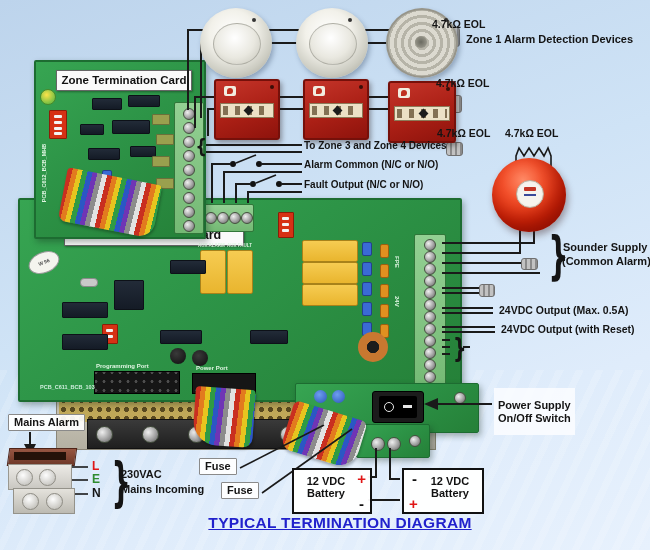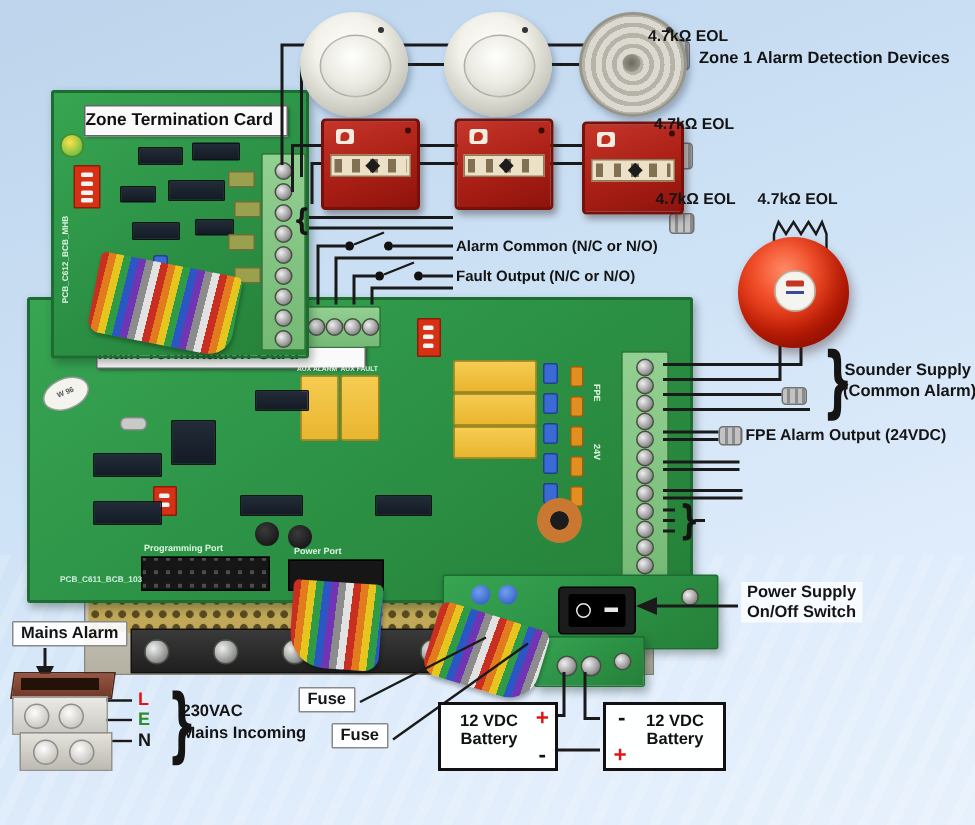--- a/index.html
+++ b/index.html
@@ -5,21 +5,21 @@
   html,body{margin:0;padding:0;}
   body{font-family:"Liberation Sans",sans-serif;}
   #stage{position:relative;width:650px;height:550px;overflow:hidden;
     background:linear-gradient(160deg,#bdd4ec 0%,#cfe3f6 45%,#dfecfb 75%,#e7f1fd 100%);}
   .abs{position:absolute;}
   .lbl{position:absolute;font-weight:bold;color:#141414;font-size:11px;white-space:nowrap;line-height:1.15;}
   .lbl.sm{font-size:10px;}
   .lbl.md{font-size:10.5px;}
   .boxlbl{background:rgba(255,255,255,.93);border:1px solid #8a8a8a;padding:1px 5px;border-radius:1px;}
   .cardlbl{position:absolute;background:#fafafa;border:1px solid #666;color:#111;font-weight:bold;
-    text-align:left;box-shadow:1px 1px 2px rgba(0,0,0,.35);white-space:nowrap;}
+    text-align:center;box-shadow:1px 1px 2px rgba(0,0,0,.35);white-space:nowrap;}
   .pcb{position:absolute;background:linear-gradient(145deg,#37a552 0%,#2d9447 45%,#258038 100%);
     border:2px solid #1d6c31;border-radius:2px;box-shadow:2px 3px 6px rgba(20,40,30,.35);}
   .ic{position:absolute;background:linear-gradient(180deg,#222b38,#141b26);border-radius:1px;border:1px solid #0d1118;}
   .oliv{position:absolute;background:#9aa04e;border:1px solid #6a703a;border-radius:1px;}
   .bluecomp{position:absolute;background:#3a6ad4;border:1px solid #23408c;border-radius:2px;}
   .orangecomp{position:absolute;background:#e09020;border:1px solid #9c5f10;border-radius:2px;}
   .relay{position:absolute;background:linear-gradient(180deg,#f6cc52,#e9b52e);border:1px solid #a8821a;border-radius:2px;}
   .tblock{position:absolute;background:linear-gradient(180deg,#93d093,#74b974);border:1px solid #32763a;border-radius:2px;}
   .scr{position:absolute;width:10px;height:10px;border-radius:50%;
     background:radial-gradient(circle at 35% 35%,#efefef,#a2a2a2 55%,#5e5e5e);border:1px solid #45503f;}
@@ -342,31 +342,33 @@
     <div class="abs" style="left:5px;top:44px;width:60px;height:24px;background:linear-gradient(180deg,#e4e2dc,#bcbab2);border:1px solid #94928a;">
       <div class="abs" style="left:8px;top:4px;width:15px;height:15px;border-radius:50%;background:radial-gradient(circle at 40% 35%,#fdfdfd,#b4b2aa);border:1px solid #8e8c84;"></div>
       <div class="abs" style="left:32px;top:4px;width:15px;height:15px;border-radius:50%;background:radial-gradient(circle at 40% 35%,#fdfdfd,#b4b2aa);border:1px solid #8e8c84;"></div>
     </div>
   </div>
 
   <div class="lbl md" style="left:432px;top:18px;">4.7kΩ EOL</div>
   <div class="lbl" style="left:466px;top:33px;">Zone 1 Alarm Detection Devices</div>
   <div class="lbl md" style="left:436px;top:77px;">4.7kΩ EOL</div>
   <div class="brace" style="left:194px;top:136px;font-size:20px;line-height:20px;transform:scaleX(.8);">{</div>
+  <div class="lbl sm" style="left:304px;top:140px;">To Zone 3 and Zone 4 Devices</div>
   <div class="lbl sm" style="left:304px;top:159px;">Alarm Common (N/C or N/O)</div>
   <div class="lbl sm" style="left:304px;top:179px;">Fault Output (N/C or N/O)</div>
   <div class="lbl md" style="left:437px;top:127px;">4.7kΩ EOL</div>
   <div class="lbl md" style="left:505px;top:127px;">4.7kΩ EOL</div>
   <div class="brace" style="left:540px;top:231px;font-size:52px;line-height:48px;transform:scaleX(.55);">}</div>
   <div class="lbl" style="left:563px;top:241px;">Sounder Supply</div>
   <div class="lbl" style="left:562px;top:255px;">(Common Alarm)</div>
-  <div class="lbl md" style="left:497px;top:284px;">FPE Alarm Output (24VDC)</div>
+  <div class="lbl md" style="left:499px;top:304px;">24VDC Output (Max. 0.5A)</div>
+  <div class="lbl md" style="left:501px;top:323px;">24VDC Output (with Reset)</div>
   <div class="brace" style="left:450px;top:335px;font-size:27px;line-height:25px;transform:scaleX(.7);">}</div>
 
-  <div class="lbl" style="left:494px;top:388px;background:rgba(252,253,255,.85);padding:1px 4px;">
+  <div class="lbl" style="left:494px;top:388px;background:rgba(252,253,255,.85);padding:11px 4px;">
     <div>Power Supply</div>
     <div>On/Off Switch</div>
   </div>
 
   <div class="lbl boxlbl" style="left:8px;top:414px;">Mains Alarm</div>
   <div class="lbl boxlbl" style="left:199px;top:458px;">Fuse</div>
   <div class="lbl boxlbl" style="left:221px;top:482px;">Fuse</div>
 
   <div class="lbl" style="left:92px;top:460px;color:#e01616;font-size:12px;">L</div>
   <div class="lbl" style="left:92px;top:473px;color:#2e8b2e;font-size:12px;">E</div>
@@ -385,13 +387,14 @@
   </div>
   <div class="batbox" style="left:402px;top:468px;width:78px;height:42px;">
     <div style="padding:5px 2px 0 16px;">
       <div>12 VDC</div>
       <div>Battery</div>
     </div>
     <div class="sign" style="left:8px;top:1px;color:#111;">-</div>
     <div class="sign" style="left:5px;bottom:1px;color:#e01616;">+</div>
   </div>
 
+  <div id="title" style="left:150px;top:514px;width:380px;color:#2121cc;">TYPICAL TERMINATION DIAGRAM</div>
 </div>
 
 </body></html>

